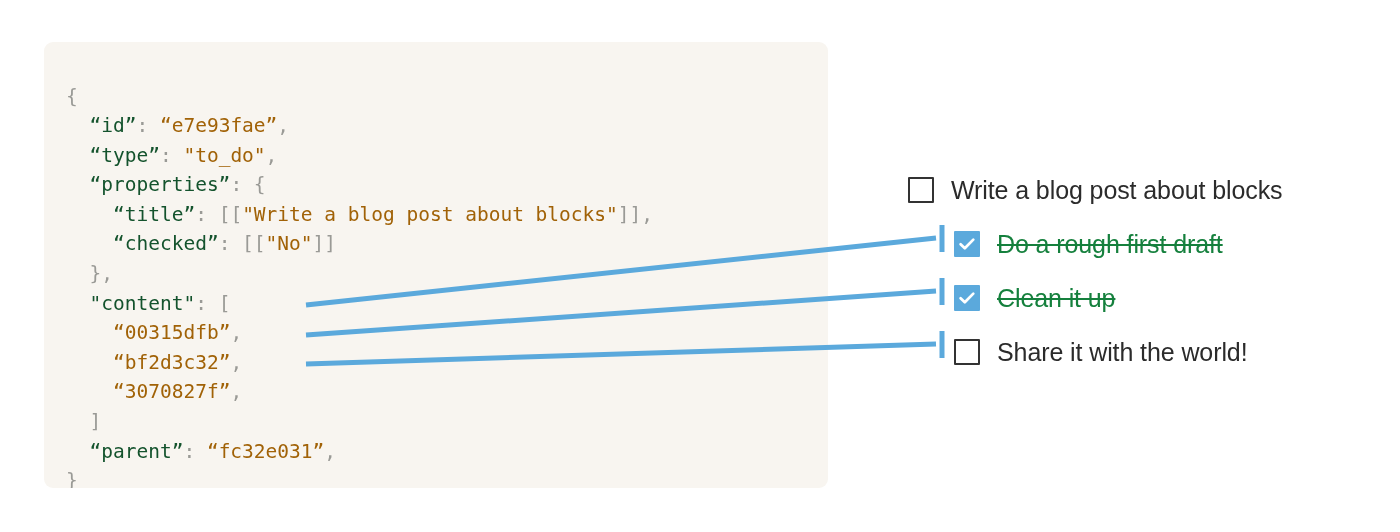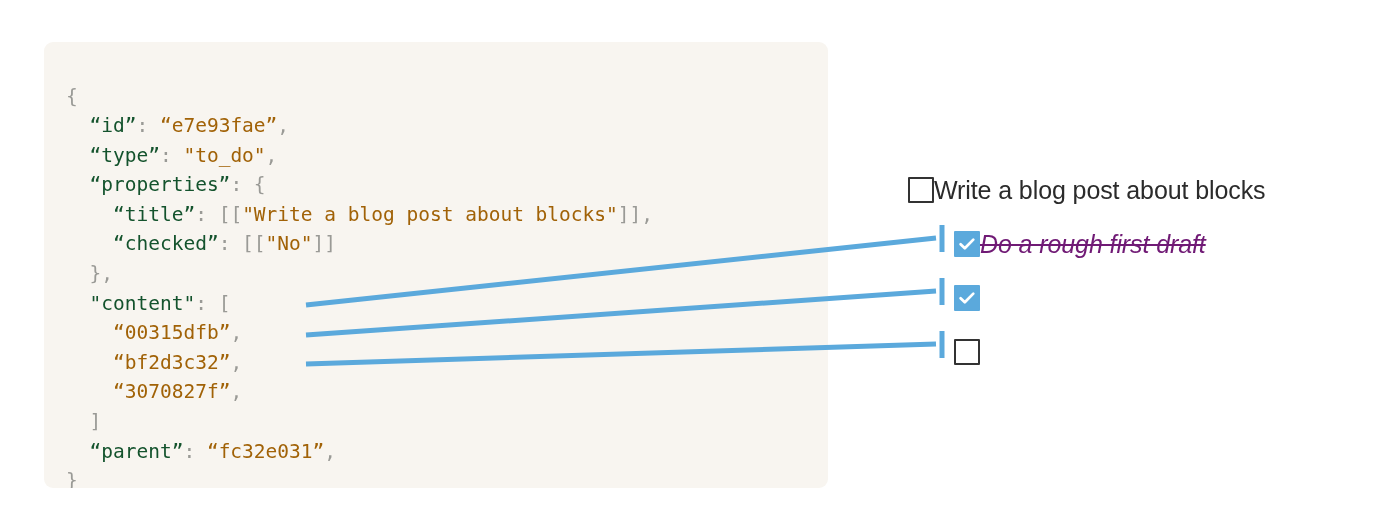--- a/index.html
+++ b/index.html
@@ -80,30 +80,30 @@
     border: 2.6px solid #333333;
     background: #ffffff;
   }
   .checkbox.checked {
     background: #5ba9dc;
     border: none;
   }
   .checkbox.checked svg { display: block; }
 
   .check-label {
+    margin-left: 17px;
     font-size: 25px;
     color: #2b2b2b;
     letter-spacing: -0.1px;
     white-space: nowrap;
   }
   .check-label.done {
-    color: #701a75;
+    color: #15803d;
     text-decoration: line-through;
     text-decoration-thickness: 1.6px;
-    font-style: italic;
   }
 </style>
 </head>
 <body>
 
 <div id="code-panel">
   <pre id="code-listing"><div class="code-line"><span class="tok-punct">{</span></div><div class="code-line"><span class="tok-punct">  </span><span class="tok-key">“id”</span><span class="tok-punct">: </span><span class="tok-str">“e7e93fae”</span><span class="tok-punct">,</span></div><div class="code-line"><span class="tok-punct">  </span><span class="tok-key">“type”</span><span class="tok-punct">: </span><span class="tok-str">"to_do"</span><span class="tok-punct">,</span></div><div class="code-line"><span class="tok-punct">  </span><span class="tok-key">“properties”</span><span class="tok-punct">: {</span></div><div class="code-line"><span class="tok-punct">    </span><span class="tok-key">“title”</span><span class="tok-punct">: [[</span><span class="tok-str">"Write a blog post about blocks"</span><span class="tok-punct">]],</span></div><div class="code-line"><span class="tok-punct">    </span><span class="tok-key">“checked”</span><span class="tok-punct">: [[</span><span class="tok-str">"No"</span><span class="tok-punct">]]</span></div><div class="code-line"><span class="tok-punct">  },</span></div><div class="code-line"><span class="tok-punct">  </span><span class="tok-key">"content"</span><span class="tok-punct">: [</span></div><div class="code-line"><span class="tok-punct">    </span><span class="tok-str">“00315dfb”</span><span class="tok-punct">,</span></div><div class="code-line"><span class="tok-punct">    </span><span class="tok-str">“bf2d3c32”</span><span class="tok-punct">,</span></div><div class="code-line"><span class="tok-punct">    </span><span class="tok-str">“3070827f”</span><span class="tok-punct">,</span></div><div class="code-line"><span class="tok-punct">  ]</span></div><div class="code-line"><span class="tok-punct">  </span><span class="tok-key">“parent”</span><span class="tok-punct">: </span><span class="tok-str">“fc32e031”</span><span class="tok-punct">,</span></div><div class="code-line"><span class="tok-punct">}</span></div></pre>
 </div>
 
 <svg id="connectors" viewBox="0 0 1400 532" xmlns="http://www.w3.org/2000/svg">
@@ -127,17 +127,19 @@
         </svg>
       </div>
       <span class="check-label done">Do a rough first draft</span>
     </div>
     <div class="check-row indented">
       <div class="checkbox checked">
         <svg width="20" height="20" viewBox="0 0 20 20" aria-hidden="true">
           <path d="M3.6 10.2 L7.8 14.3 L16.3 5.6" fill="none" stroke="#ffffff" stroke-width="2.7" stroke-linecap="round" stroke-linejoin="round"></path>
         </svg>
       </div>
+      <span class="check-label done">Clean it up</span>
     </div>
     <div class="check-row indented">
       <div class="checkbox unchecked"></div>
+      <span class="check-label">Share it with the world!</span>
     </div>
   </div>
 
 </body></html>

